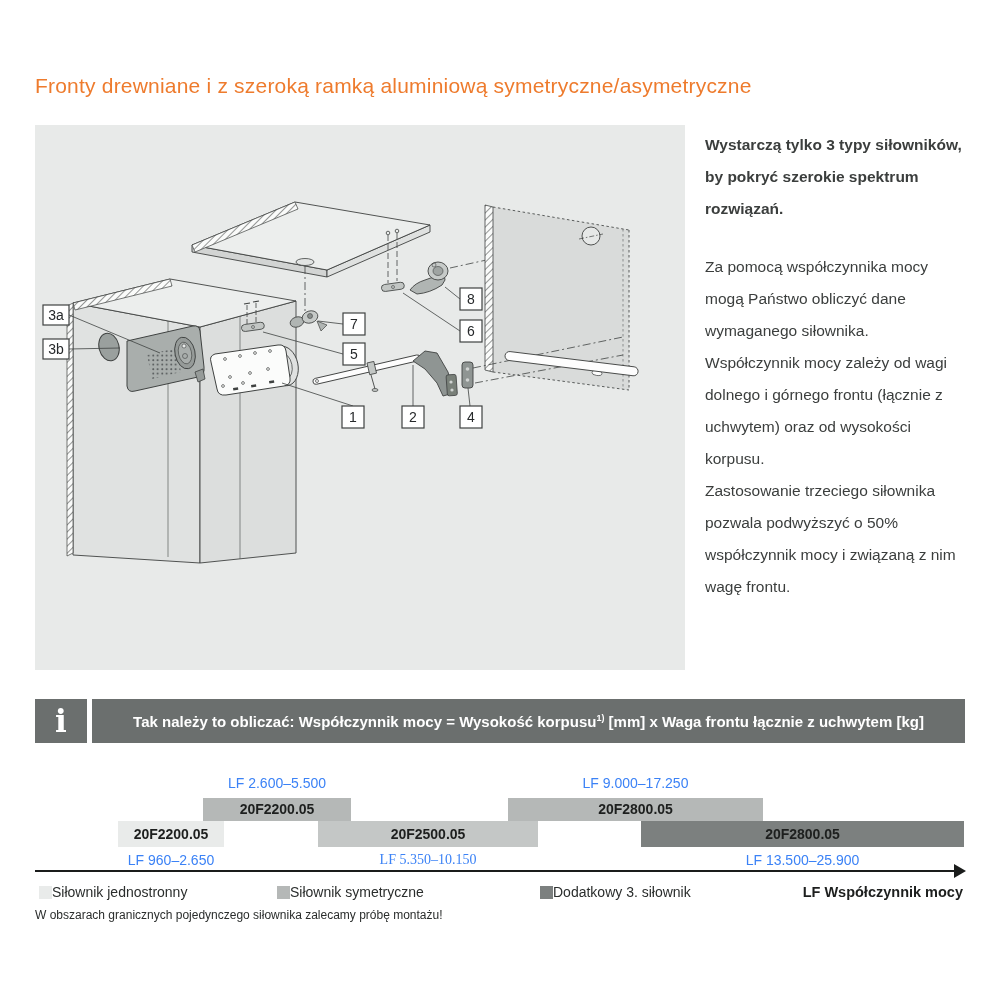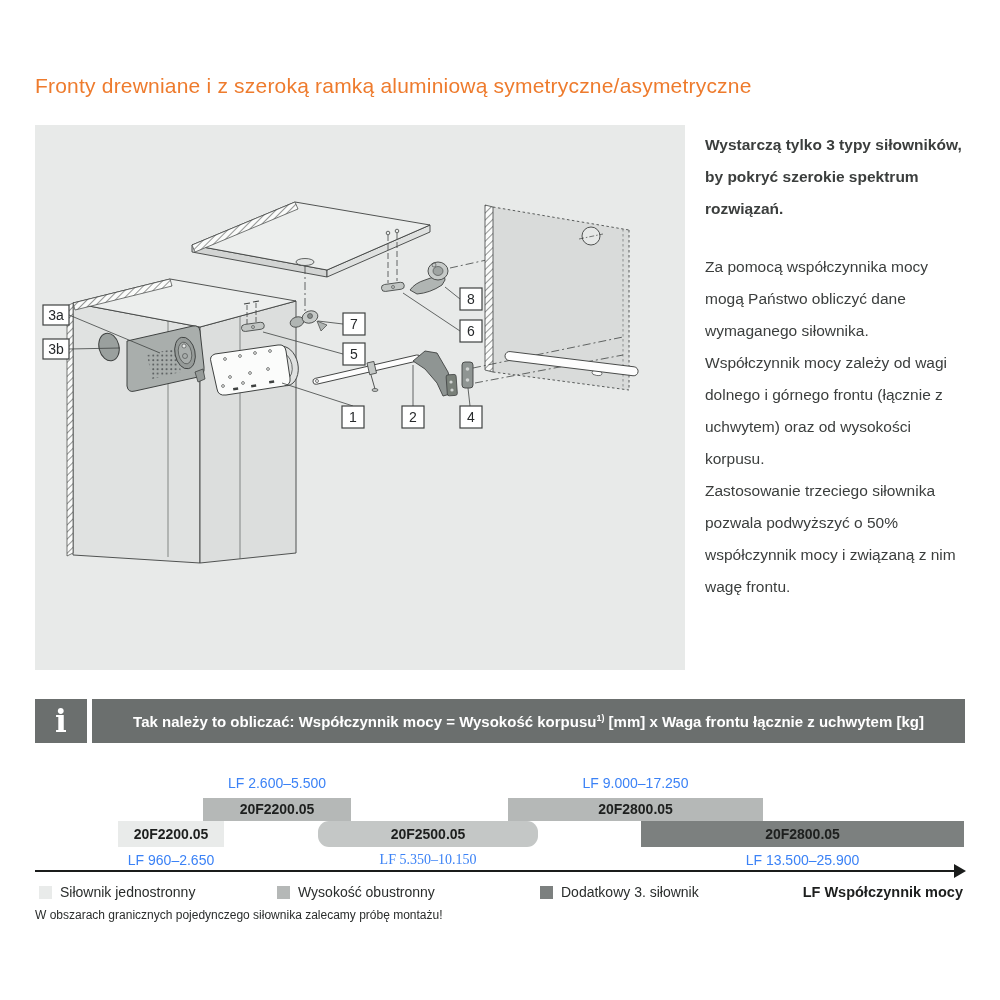--- a/index.html
+++ b/index.html
@@ -34,21 +34,21 @@
   .bar-top{top:798px;height:23px;line-height:23px;}
   .bar-bottom{top:821px;height:26px;line-height:26px;}
   .bar-light{background:#e9ebea;}
   .bar-medium{background:#b5b8b7;}
   .bar-medlight{background:#c4c7c6;}
   .bar-dark{background:#7c807f;}
   #axis-line{left:35px;top:870px;width:923px;height:2px;background:#1a1c1b;}
   #axis-arrowhead{left:954px;top:864px;width:0;height:0;
     border-left:12px solid #1a1c1b;border-top:7px solid transparent;border-bottom:7px solid transparent;}
   
-  .legend-item{top:884px;display:flex;align-items:center;gap:8px;font-size:14px;color:#2a2d2c;}
+  .legend-item{top:884px;display:flex;align-items:center;gap:0;font-size:14px;color:#2a2d2c;}
   .swatch{width:13px;height:13px;display:inline-block;}
   #legend-axis-label{top:884px;right:37px;font-weight:bold;font-size:14.5px;color:#1d1f1e;}
   #footer-note{left:35px;top:908px;font-size:12px;color:#2a2d2c;}
 </style>
 </head>
 <body>
 
 <div class="abs" id="page-title">Fronty drewniane i z szeroką ramką aluminiową symetryczne/asymetryczne</div>
 
 <div class="abs" id="diagram-panel">
@@ -245,37 +245,37 @@
 <div class="abs" id="info-main-bar">
   <span><span>Tak należy to obliczać: Współczynnik mocy = Wysokość korpusu</span><sup>1)</sup><span> [mm] x Waga frontu łącznie z uchwytem [kg]</span></span>
 </div>
 
 <div class="abs range-label" style="left:203px;top:775px;width:148px;">LF 2.600–5.500</div>
 <div class="abs range-label" style="left:508px;top:775px;width:255px;">LF 9.000–17.250</div>
 
 <div class="abs bar bar-top bar-medium" style="left:203px;width:148px;">20F2200.05</div>
 <div class="abs bar bar-top bar-medium" style="left:508px;width:255px;">20F2800.05</div>
 <div class="abs bar bar-bottom bar-light" style="left:118px;width:106px;">20F2200.05</div>
-<div class="abs bar bar-bottom bar-medlight" style="left:318px;width:220px;border-radius:11px;">20F2500.05</div>
+<div class="abs bar bar-bottom bar-medlight" style="left:318px;width:220px;">20F2500.05</div>
 <div class="abs bar bar-bottom bar-dark" style="left:641px;width:323px;">20F2800.05</div>
 
 <div class="abs range-label" style="left:118px;top:852px;width:106px;">LF 960–2.650</div>
 <div class="abs range-label" style="left:318px;top:852px;width:220px;font-family:Liberation Serif, serif;">LF 5.350–10.150</div>
 <div class="abs range-label" style="left:641px;top:852px;width:323px;">LF 13.500–25.900</div>
 
 <div class="abs" id="axis-line"></div>
 <div class="abs" id="axis-arrowhead"></div>
 
 <div class="abs legend-item" style="left:39px;">
   <span class="swatch" style="background:#e9ebea;"></span>
   <span>Siłownik jednostronny</span>
 </div>
 <div class="abs legend-item" style="left:277px;">
   <span class="swatch" style="background:#b5b8b7;"></span>
-  <span>Wysokość obustronny</span>
+  <span>Siłownik symetryczne</span>
 </div>
 <div class="abs legend-item" style="left:540px;">
   <span class="swatch" style="background:#7c807f;"></span>
   <span>Dodatkowy 3. siłownik</span>
 </div>
 <div class="abs" id="legend-axis-label">LF Współczynnik mocy</div>
 
 <div class="abs" id="footer-note">W obszarach granicznych pojedynczego siłownika zalecamy próbę montażu!</div>
 
 </body></html>

